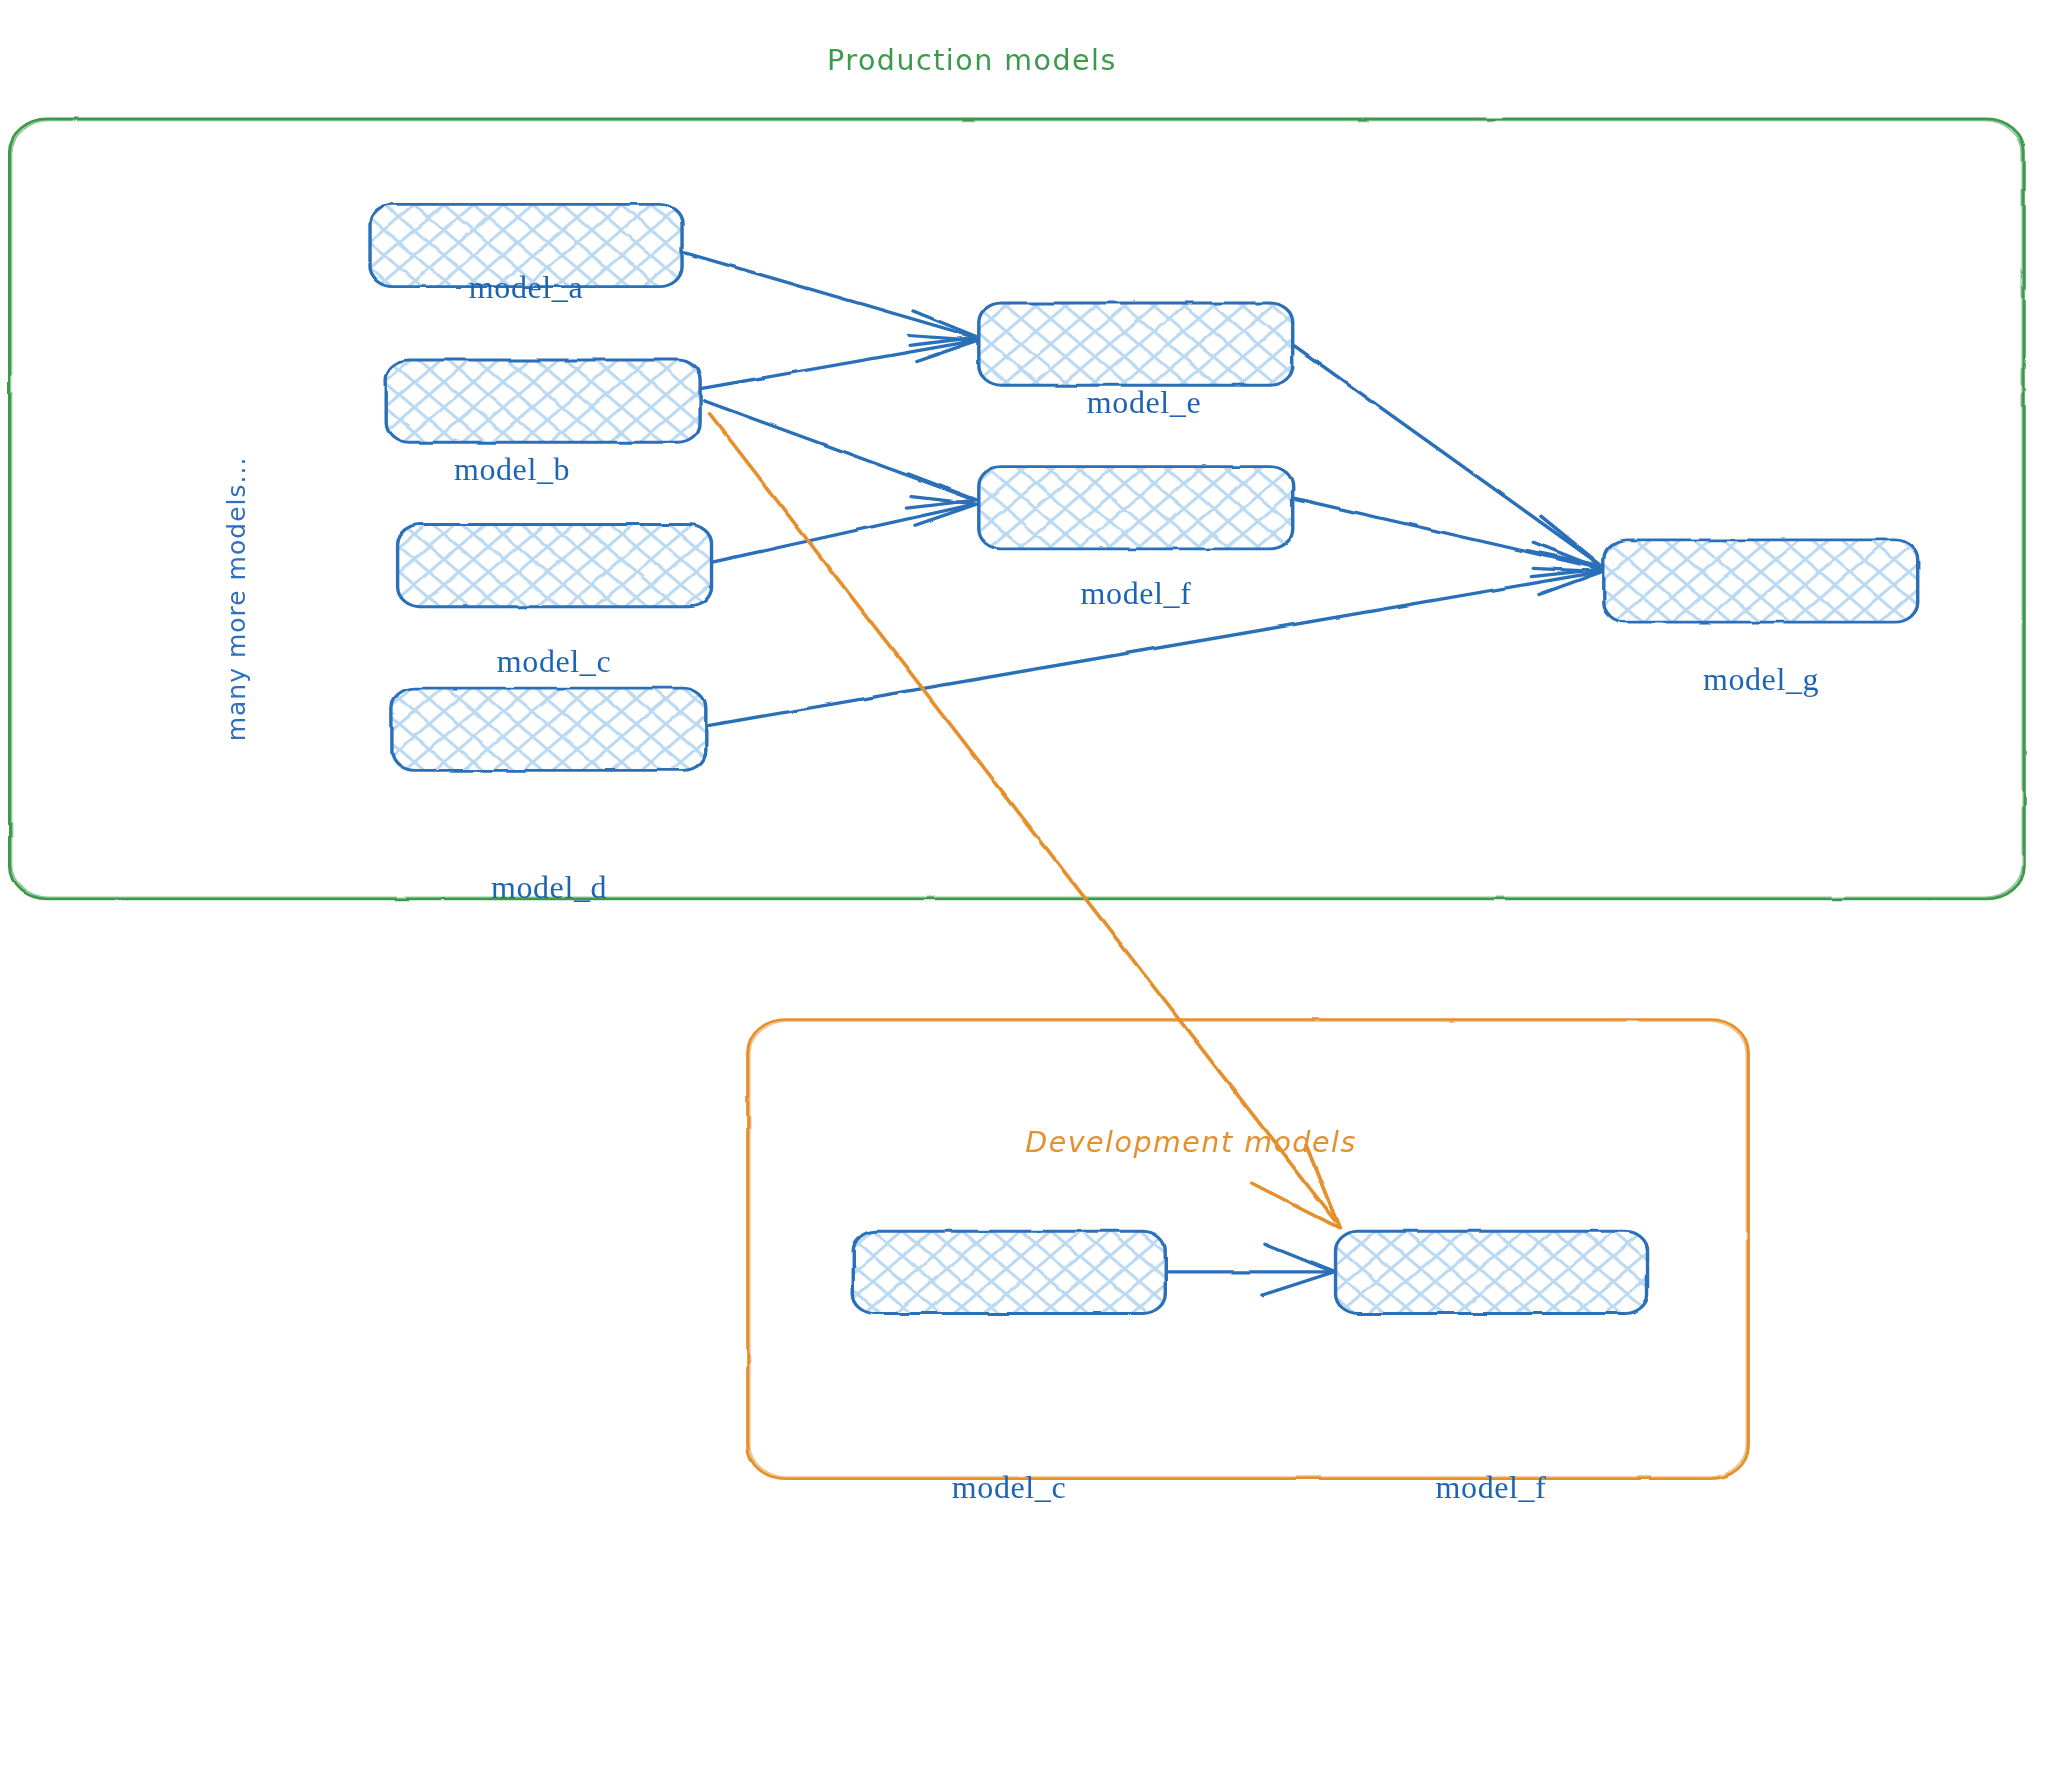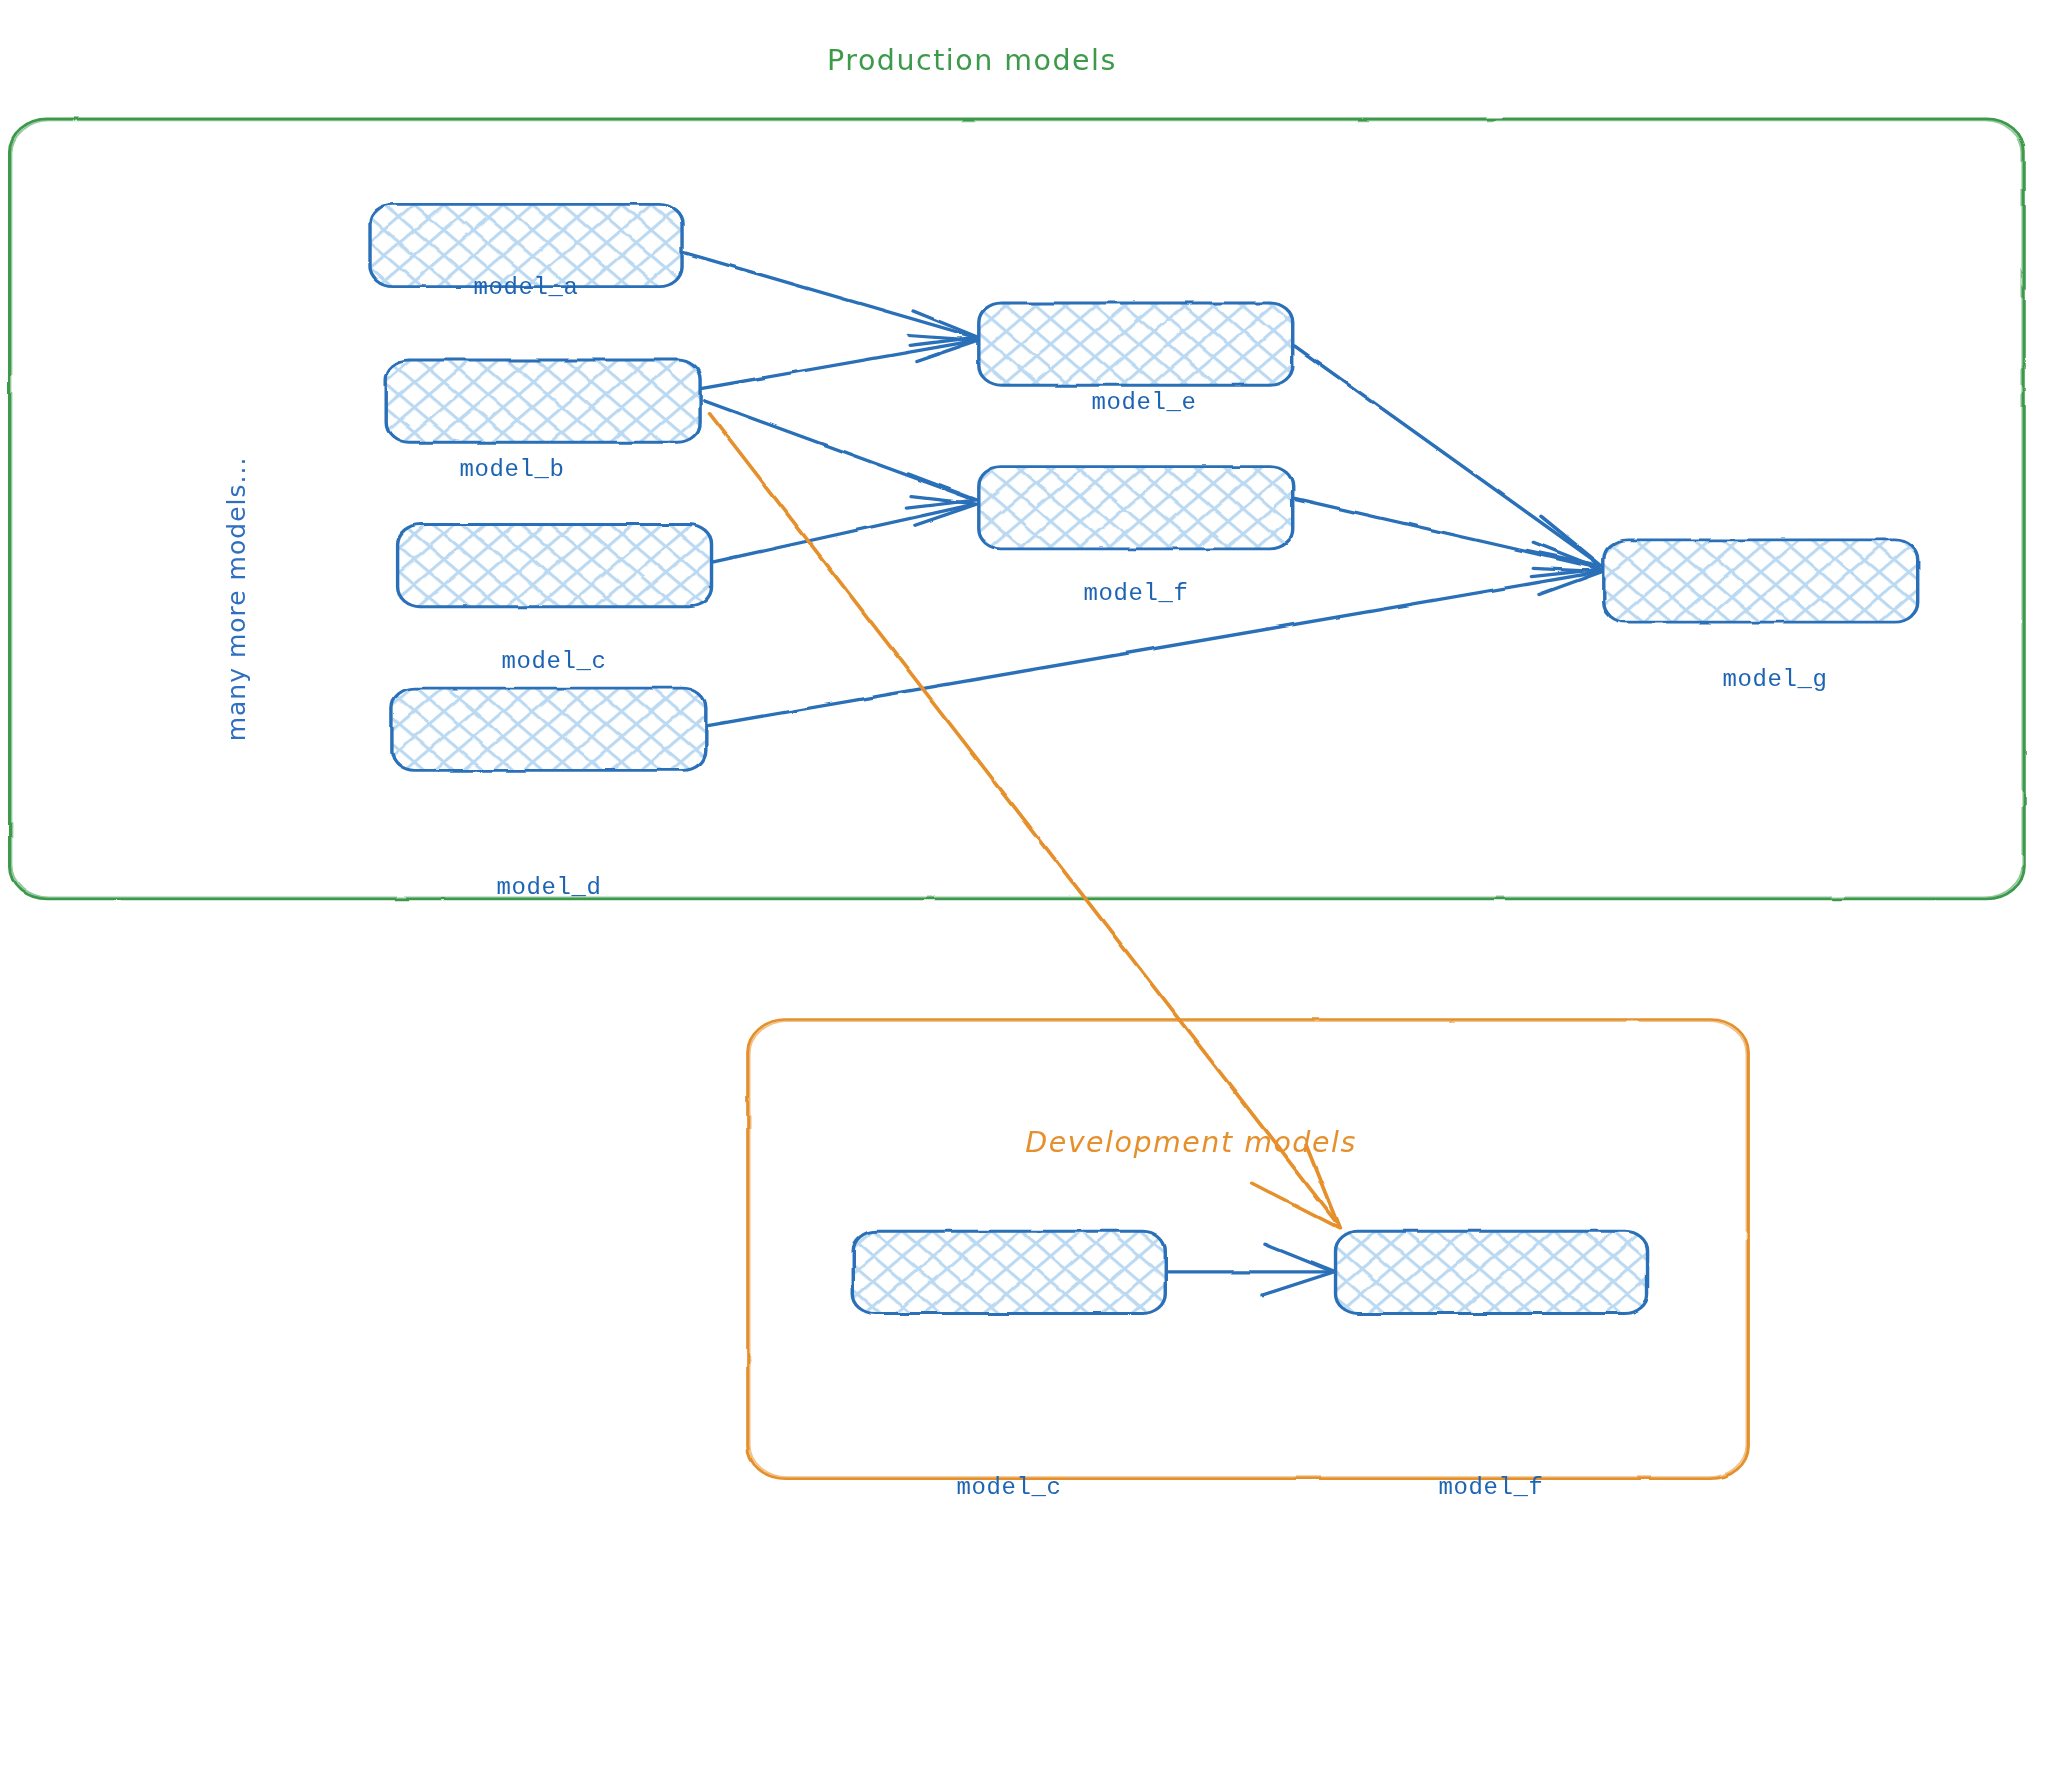--- a/index.html
+++ b/index.html
@@ -30,22 +30,22 @@
     font-size: 28.5px;
     letter-spacing: 1.5px;
     white-space: nowrap;
     transform: translateX(-50%);
   }
   .grp-title.prod { color: #3d9a4b; }
   .grp-title.dev  { color: #e5902c; }
 
   .node-label {
     position: absolute;
-    font-family: Liberation Mono, monospace;
-    font-size: 24px;
+    font-family: Liberation Serif, serif;
+    font-size: 32px;
     color: #1d64b3;
     letter-spacing: 0.6px;
     white-space: nowrap;
     transform: translate(-50%, -50%);
   }
   .side-label {
     position: absolute;
     font-family: "DejaVu Sans", sans-serif;
     font-size: 25px;
     color: #2f6fc0;
@@ -171,18 +171,18 @@
   <div class="grp-title dev" style="left:1191px; top:1126px;font-style:italic;">Development models</div>
 
   <div class="side-label" style="left:236px; top:599px;">many more models...</div>
 
   <div class="node-label" style="left:526px; top:287px;">model_a</div>
   <div class="node-label" style="left:512px; top:469px;">model_b</div>
   <div class="node-label" style="left:554px; top:661px;">model_c</div>
   <div class="node-label" style="left:549px; top:887px;">model_d</div>
   <div class="node-label" style="left:1136px; top:402px;margin-left:8px;">model_e</div>
   <div class="node-label" style="left:1136px; top:593px;">model_f</div>
-  <div class="node-label" style="left:1761px; top:679px;margin-left:14px;">model_g</div>
+  <div class="node-label" style="left:1761px; top:679px;">model_g</div>
   <div class="node-label" style="left:1009px; top:1487px;">model_c</div>
   <div class="node-label" style="left:1491px; top:1487px;">model_f</div>
 
 </div>
 
 
 </body></html>

